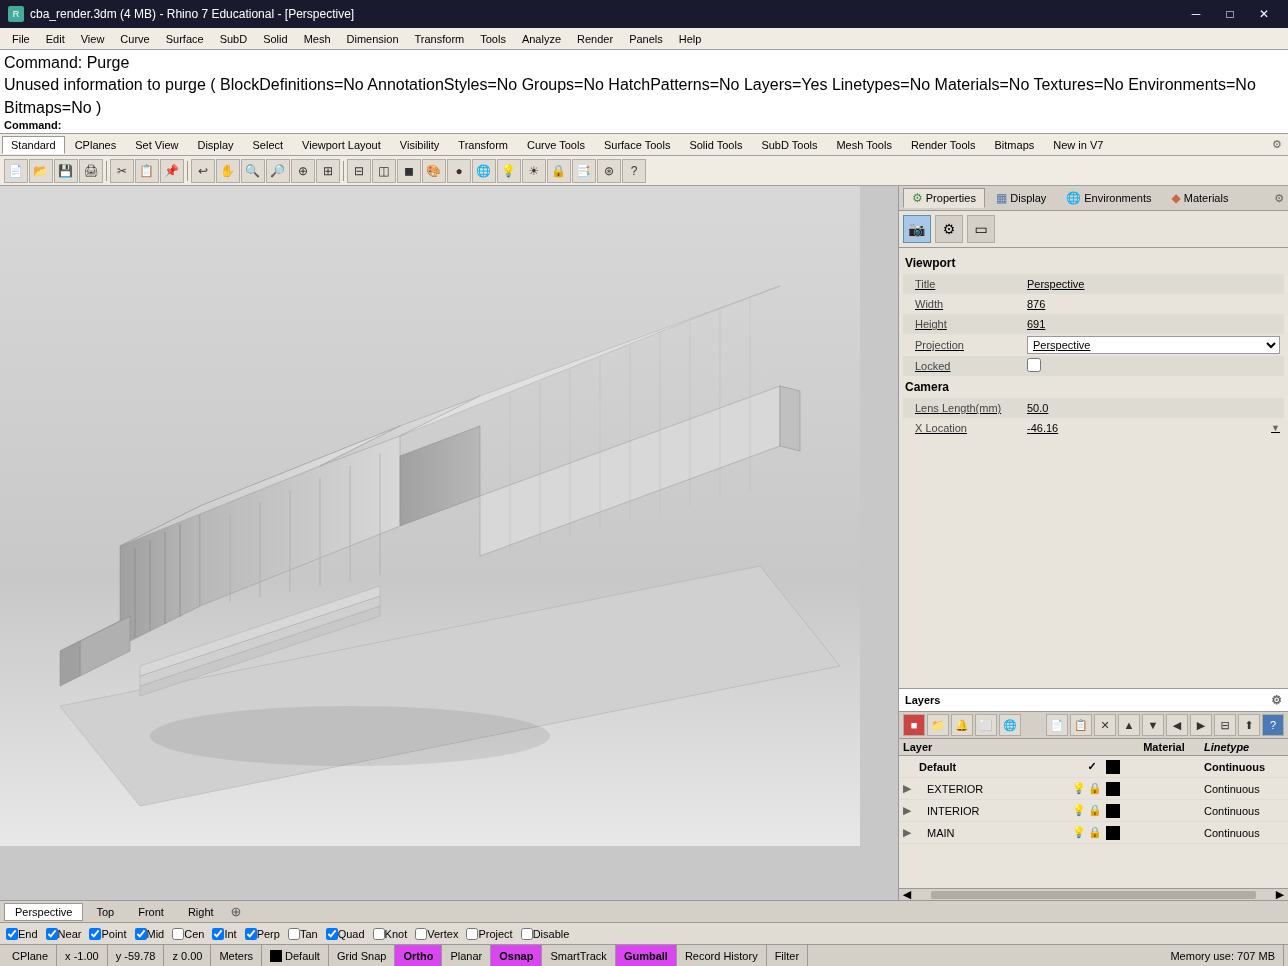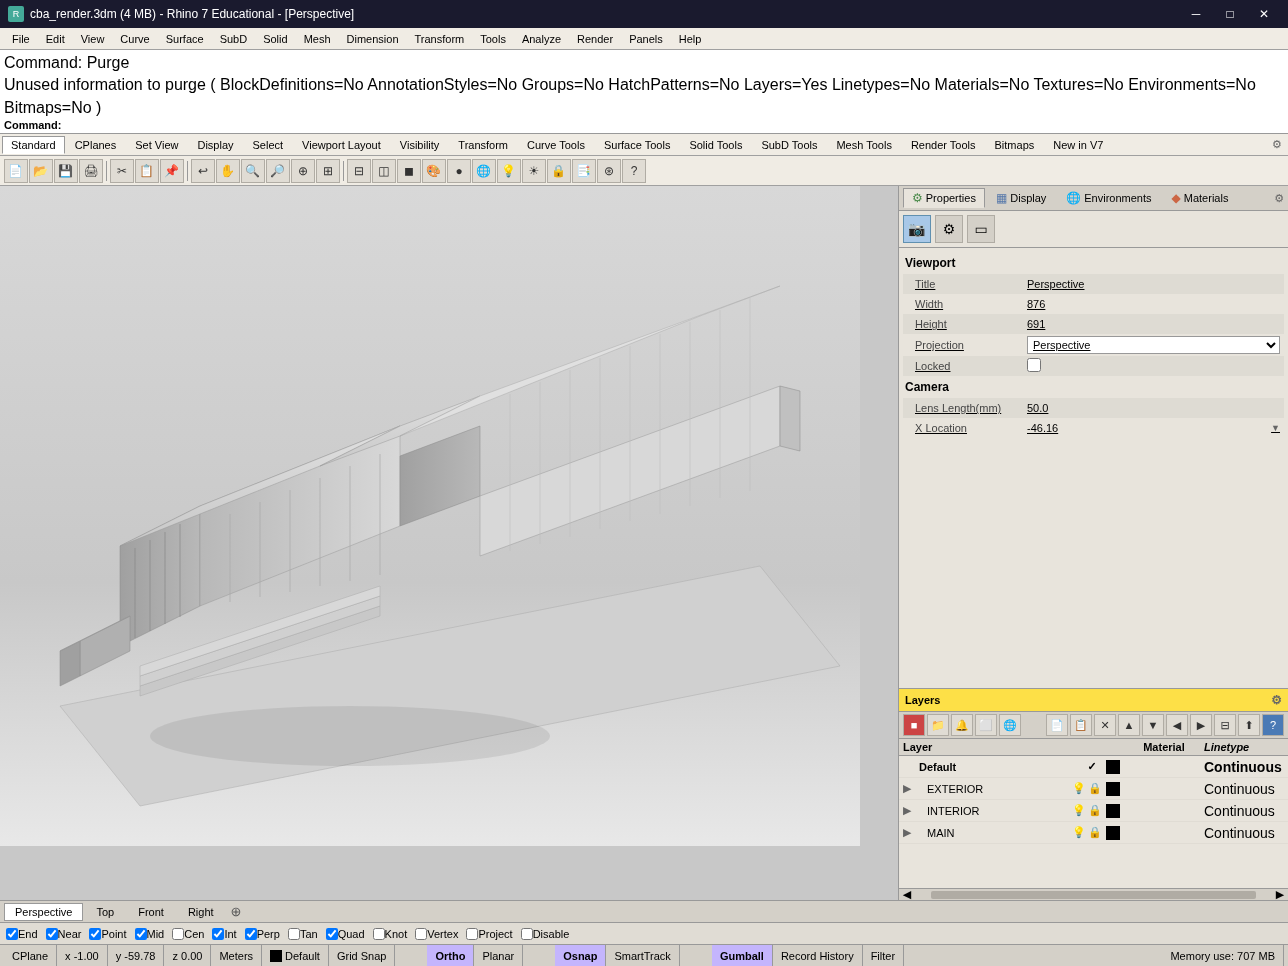--- a/index.html
+++ b/index.html
@@ -63,57 +63,57 @@
     .prop-row { display: flex; align-items: center; padding: 2px 4px; min-height: 20px; text-decoration: underline; }
     .prop-row:nth-child(even) { background: rgba(0,0,0,0.04); }
     .prop-label { color: #444; width: 120px; flex-shrink: 0; font-size: 11px; padding-left: 8px; }
     .prop-value { flex: 1; font-size: 11px; color: #000; }
     .prop-value.with-select { display: flex; align-items: center; gap: 2px; }
     .prop-dropdown { font-size: 11px; border: 1px solid #999; background: #fff; padding: 1px; flex: 1; }
     .prop-checkbox { width: 14px; height: 14px; }
 
     
     #layers-panel { border-top: 1px solid #999; display: flex; flex-direction: column; min-height: 200px; }
-    #layers-header { font-weight: bold; padding: 4px 6px; background: #fde047; border-bottom: 1px solid #999; display: flex; align-items: center; justify-content: space-between; }
+    #layers-header { font-weight: bold; padding: 4px 6px; background: #ffffff; border-bottom: 1px solid #999; display: flex; align-items: center; justify-content: space-between; }
     #layers-toolbar { background: #d4d0c8; display: flex; align-items: center; padding: 2px 4px; border-bottom: 1px solid #999; gap: 2px; }
     .layer-tb-btn { width: 22px; height: 22px; display: flex; align-items: center; justify-content: center; cursor: pointer; font-size: 11px; color: #333; background: #e0dcd4; border: 1px solid #b0aca4; }
     #layers-table-header { display: flex; align-items: center; padding: 2px 4px; background: #d8d4cc; border-bottom: 1px solid #999; font-size: 11px; }
     .lh-name { flex: 1; font-weight: bold; }
     .lh-material { width: 80px; font-weight: bold; text-align: center; }
     .lh-linetype { width: 80px; font-weight: bold; font-style: italic; }
     #layers-list { flex: 1; overflow-y: auto; }
     .layer-row { display: flex; align-items: center; padding: 2px 4px; min-height: 22px; border-bottom: 1px solid #e0dcd4; }
     .layer-row.default-layer { font-weight: bold; }
     .layer-expand { width: 16px; color: #666; cursor: pointer; }
     .layer-name { flex: 1; font-size: 11px; }
     .layer-check { width: 20px; display: flex; align-items: center; justify-content: center; color: #000; }
     .layer-icons { display: flex; gap: 2px; align-items: center; }
     .layer-material { width: 80px; font-size: 11px; }
-    .layer-linetype { width: 80px; font-size: 14px; }
+    .layer-linetype { width: 80px; font-size: 11px; }
 
     
     #right-scrollbar { height: 12px; background: #d4d0c8; border-top: 1px solid #999; display: flex; align-items: center; }
     #right-scrollbar-inner { flex: 1; margin: 0 16px; height: 8px; background: #b0aca4; border-radius: 2px; }
 
     
     #viewport-tabs { height: 22px; background: #d4d0c8; border-top: 1px solid #999; display: flex; align-items: center; padding: 0 4px; gap: 2px; flex-shrink: 0; }
     .vp-tab { padding: 2px 10px; cursor: pointer; font-size: 11px; border: 1px solid transparent; }
     .vp-tab.active { background: #fff; border: 1px solid #999; }
     .vp-tab-add { padding: 2px 4px; cursor: pointer; font-size: 13px; color: #555; }
 
     
     #osnap-bar { height: 22px; background: #e0dcd4; border-top: 1px solid #999; display: flex; align-items: center; padding: 0 6px; gap: 8px; flex-shrink: 0; overflow: hidden; }
     .osnap-item { display: flex; align-items: center; gap: 0; font-size: 11px; }
     .osnap-item input[type=checkbox] { width: 12px; height: 12px; margin: 0; }
 
     
     #status-bar { height: 22px; background: #d4d0c8; border-top: 1px solid #999; display: flex; align-items: center; padding: 0 4px; gap: 0; flex-shrink: 0; font-size: 11px; }
     .status-item { padding: 0 8px; border-right: 1px solid #999; height: 100%; display: flex; align-items: center; }
     .status-btn { padding: 0 8px; cursor: pointer; height: 100%; display: flex; align-items: center; border-right: 1px solid #999; }
-    .status-btn.active { background: #c4b5fd; font-weight: bold; margin-left: 32px; }
+    .status-btn.active { background: #d946ef; font-weight: bold; }
     .status-spacer { flex: 1; }
   </style>
 </head>
 <body>
 
 <div id="titlebar">
   <div class="title-left">
     <div class="title-icon">R</div>
     <span>cba_render.3dm (4 MB) - Rhino 7 Educational - [Perspective]</span>
   </div>

